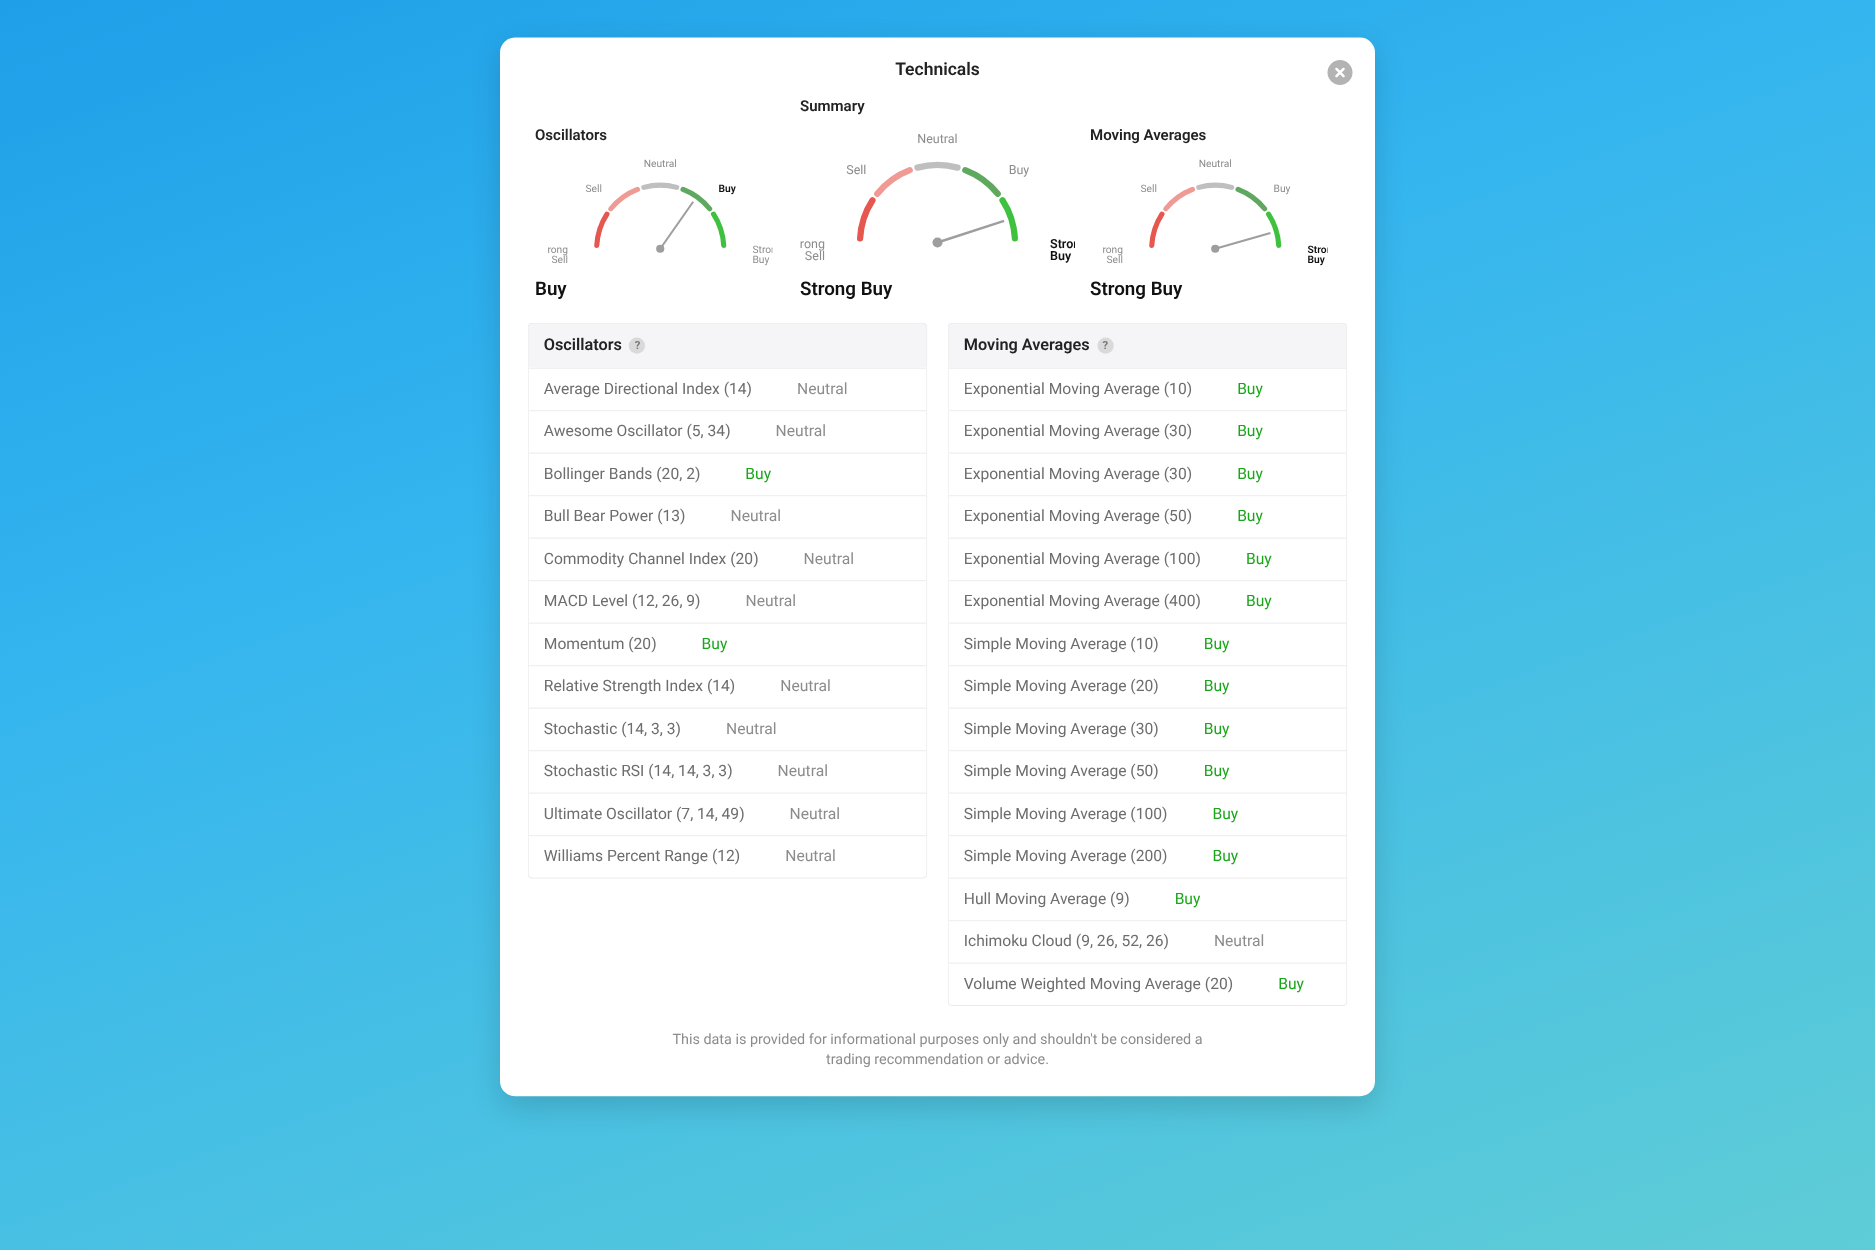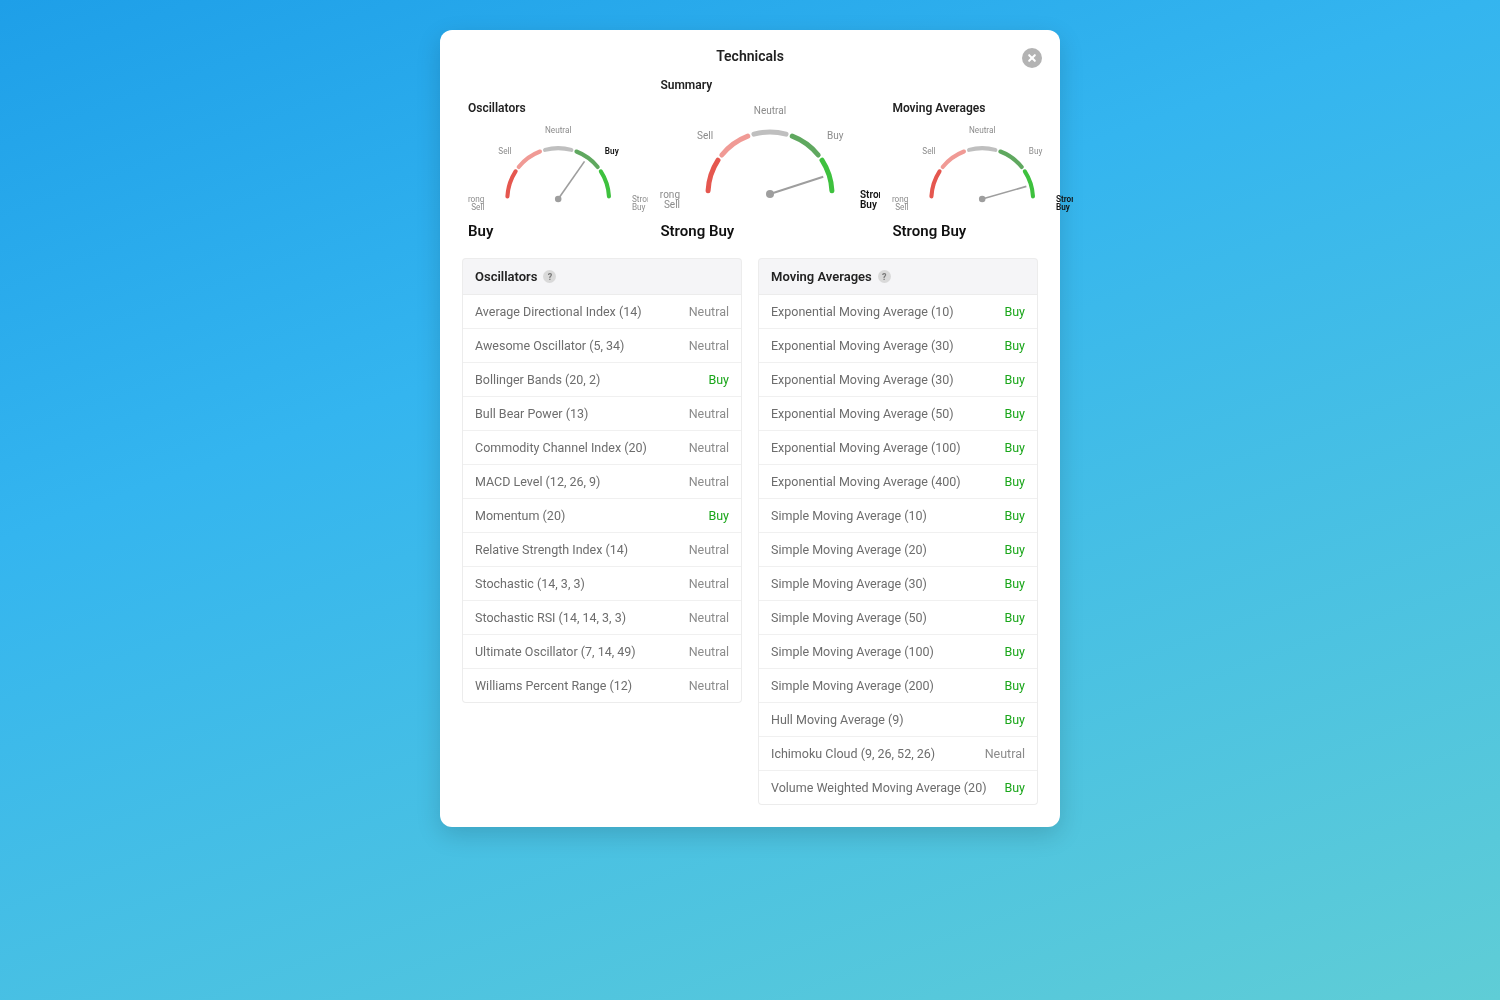--- a/index.html
+++ b/index.html
@@ -5,21 +5,21 @@
   html,body{margin:0;padding:0;height:100%;}
   body{
     font-family:-apple-system,BlinkMacSystemFont,"Segoe UI",Roboto,Helvetica,Arial,sans-serif;
     background:linear-gradient(160deg,#1e9fe8 0%,#34b5ef 35%,#5fcdd6 100%);
     min-height:1000px;
     display:flex;align-items:flex-start;justify-content:center;
     padding:30px 0 40px;
     box-sizing:border-box;
   }
   .card{
-    width:620px;background:#fff;border-radius:12px;
+    width:700px;background:#fff;border-radius:12px;
     box-shadow:0 8px 24px rgba(0,0,0,.15);
     padding:18px 22px 22px;position:relative;box-sizing:border-box;
   }
   .close{
     position:absolute;top:18px;right:18px;width:20px;height:20px;
     border-radius:50%;background:#b3b3b3;display:flex;align-items:center;justify-content:center;
     cursor:pointer;
   }
   .close::before,.close::after{
     content:"";position:absolute;width:10px;height:2px;background:#fff;border-radius:1px;
@@ -36,21 +36,21 @@
   .gauge .tick-lbl.bold{fill:#111;font-weight:600;}
   .content{display:flex;gap:16px;}
   .col{flex:1 1 0;}
   .col-head{
     background:#f5f5f7;font-size:13px;font-weight:600;color:#222;
     padding:10px 12px;border-radius:4px 4px 0 0;display:flex;align-items:center;gap:6px;
     border:1px solid #ececec;border-bottom:none;
   }
   .info-icon{width:13px;height:13px;border-radius:50%;background:#d9d9d9;display:inline-flex;align-items:center;justify-content:center;font-size:9px;color:#777;font-weight:700;}
   .rows{border:1px solid #ececec;border-top:none;border-radius:0 0 4px 4px;overflow:hidden;}
-  .row{display:flex;justify-content:space-between;align-items:center;padding:9px 12px;font-size:12.5px;color:#6d6d6d;border-top:1px solid #f0f0f0;}
+  .row{display:flex;align-items:center;padding:9px 12px;font-size:12.5px;color:#6d6d6d;border-top:1px solid #f0f0f0;gap:36px;}
   .row:first-child{border-top:1px solid #ececec;}
   .row .name{color:#6d6d6d;}
   .val{font-size:12.5px;}
   .val.buy{color:#1aa61a;}
   .val.neutral{color:#8c8c8c;}
   .disclaimer{text-align:center;font-size:11.5px;color:#8c8c8c;margin:18px auto 0;max-width:440px;line-height:1.4;}
 </style>
 </head>
 <body>
 
@@ -241,13 +241,14 @@
             <span class="val neutral">Neutral</span>
           </div>
           <div class="row">
             <span class="name">Volume Weighted Moving Average (20)</span>
             <span class="val buy">Buy</span>
           </div>
         </div>
     </div>
   </div>
 
+  <div class="disclaimer">This data is provided for informational purposes only and shouldn't be considered a trading recommendation or advice.</div>
 </div>
 
 </body></html>

